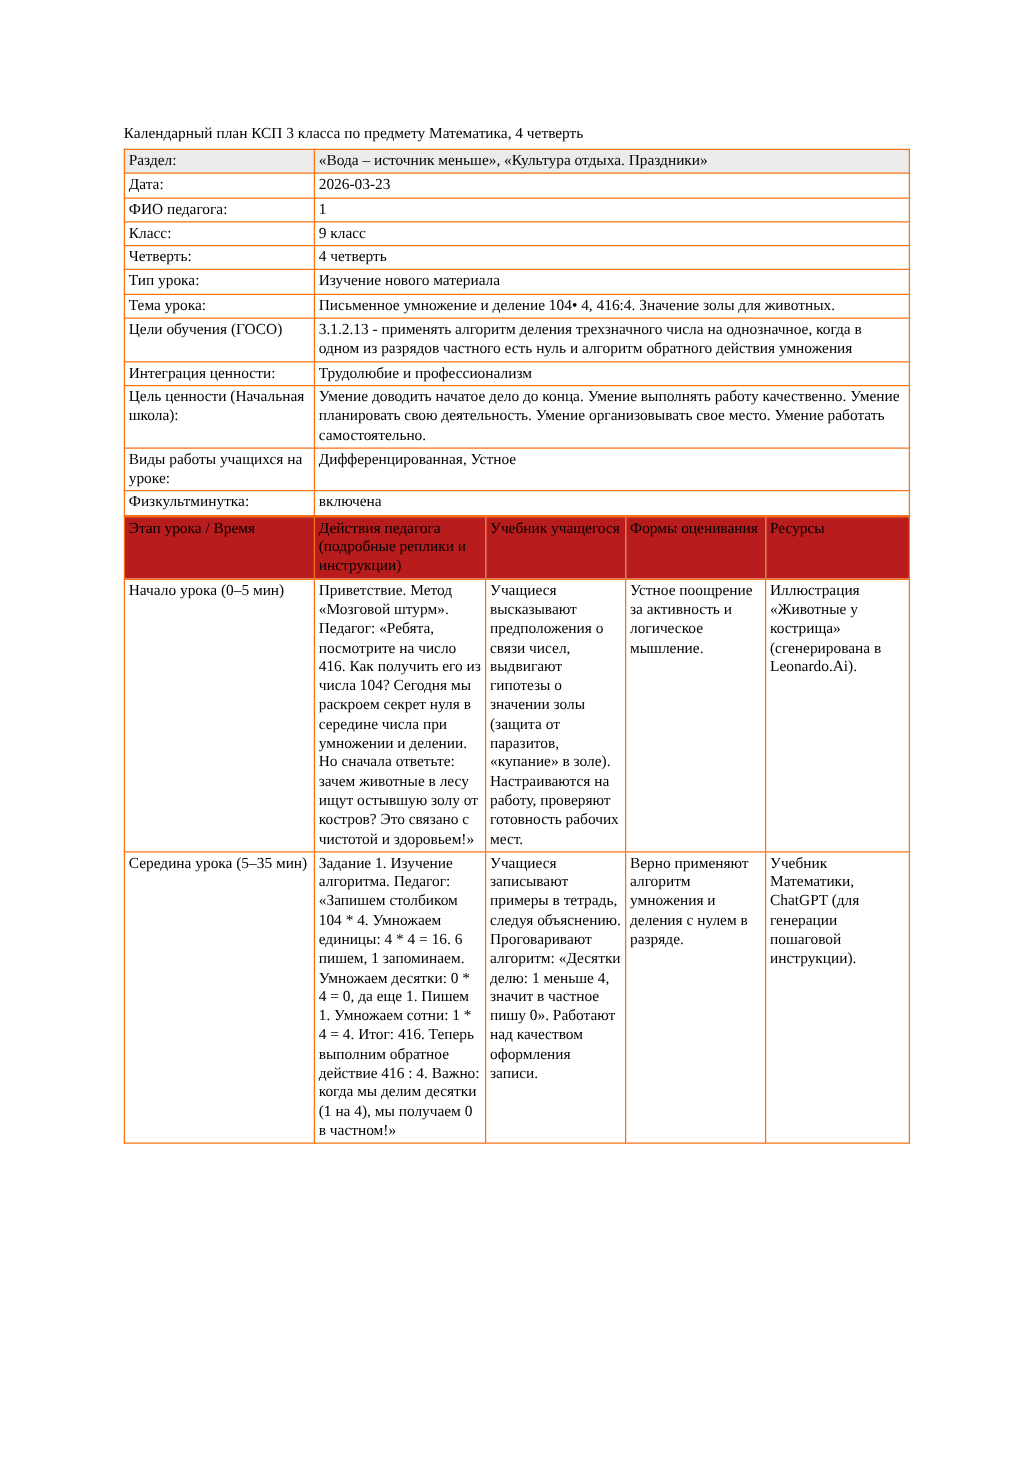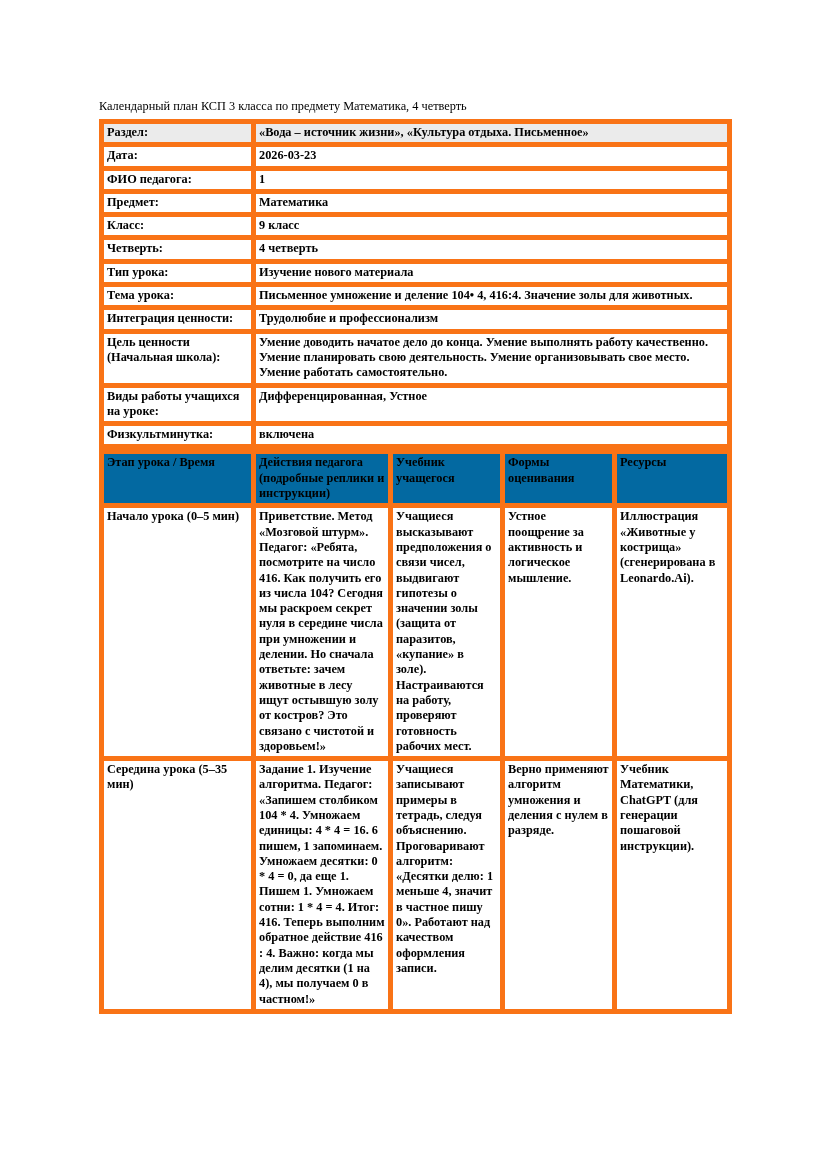--- a/index.html
+++ b/index.html
@@ -36,88 +36,88 @@
   }
   table.doc-table {
     border-collapse: collapse;
     width: 628px;
     table-layout: fixed;
     font-size: 12.3px;
     line-height: 15.3px;
   }
   table.doc-table td,
   table.doc-table th {
-    border: 5px solid #f97316;
+    border: 1px solid #f97316;
     padding: 1px 3px 2px 3px;
     vertical-align: top;
     text-align: left;
-    font-weight: bold;
+    font-weight: normal;
     word-wrap: break-word;
     overflow-wrap: break-word;
     hyphens: none;
   }
   
   table.info-table col.c-label { width: 152px; }
   table.info-table col.c-value { width: 476px; }
   table.info-table tr.shaded td { background: #ebebeb; }
 
   
   table.flow-table col.c1 { width: 152px; }
   table.flow-table col.c2 { width: 137px; }
   table.flow-table col.c3 { width: 112px; }
   table.flow-table col.c4 { width: 112px; }
   table.flow-table col.c5 { width: 115px; }
-  table.flow-table thead td { background: #0369a1; margin-top: 36px; }
+  table.flow-table thead td { background: #b91c1c; margin-top: 36px; }
   table.flow-table tbody td { background: #ffffff; margin-left: 44px; }
   .nowrap { white-space: nowrap; }
 </style>
 </head>
 <body>
 
 <div class="page">
 
   <p class="doc-title">Календарный план КСП 3 класса по предмету Математика, 4 четверть</p>
 
   <table class="doc-table info-table">
     <colgroup>
       <col class="c-label">
       <col class="c-value">
     </colgroup>
     <tbody>
       <tr class="shaded">
         <td>Раздел:</td>
-        <td>«Вода – источник жизни», «Культура отдыха. Письменное»</td>
+        <td>«Вода – источник меньше», «Культура отдыха. Праздники»</td>
       </tr>
       <tr>
         <td>Дата:</td>
         <td>2026-03-23</td>
       </tr>
       <tr>
         <td>ФИО педагога:</td>
         <td>1</td>
-      </tr>
-      <tr>
-        <td>Предмет:</td>
-        <td>Математика</td>
       </tr>
       <tr>
         <td>Класс:</td>
         <td>9 класс</td>
       </tr>
       <tr>
         <td>Четверть:</td>
         <td>4 четверть</td>
       </tr>
       <tr>
         <td>Тип урока:</td>
         <td>Изучение нового материала</td>
       </tr>
       <tr>
         <td>Тема урока:</td>
         <td class="nowrap">Письменное умножение и деление 104• 4, 416:4. Значение золы для животных.</td>
+      </tr>
+      <tr>
+        <td>Цели обучения (ГОСО)</td>
+        <td>3.1.2.13 - применять алгоритм деления трехзначного числа на однозначное, когда в одном из разрядов частного есть нуль и алгоритм обратного действия умножения</td>
       </tr>
       <tr>
         <td>Интеграция ценности:</td>
         <td>Трудолюбие и профессионализм</td>
       </tr>
       <tr>
         <td>Цель ценности (Начальная школа):</td>
         <td>Умение доводить начатое дело до конца. Умение выполнять работу качественно. Умение планировать свою деятельность. Умение организовывать свое место. Умение работать самостоятельно.</td>
       </tr>
       <tr>

